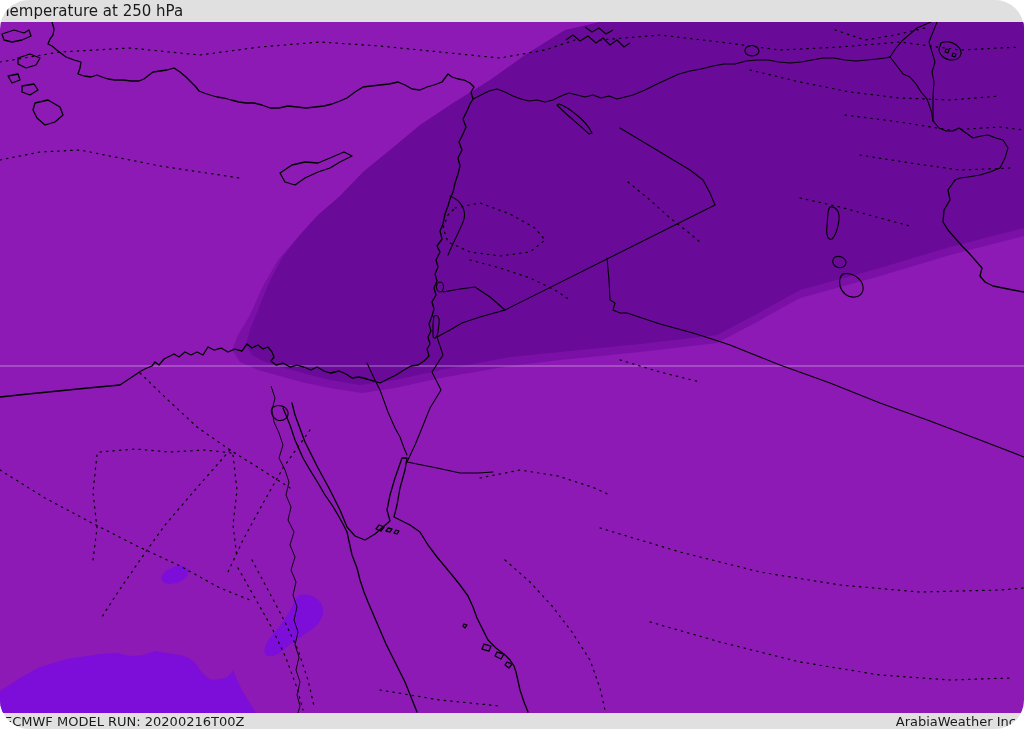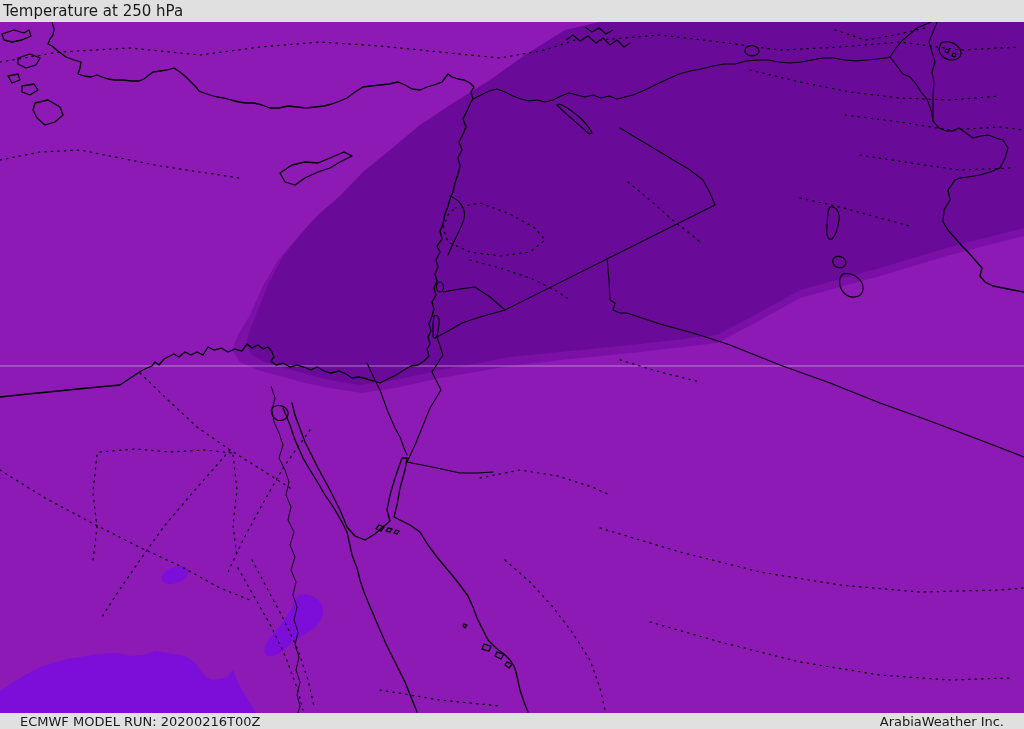--- a/index.html
+++ b/index.html
@@ -1,22 +1,22 @@
 <!DOCTYPE html>
 <html style="--c-shade_base: #8d1ab4; --c-shade_dark: #6a0a99; --c-shade_fringe: #7a10a6; --c-shade_bright: #7d0dd8; --c-line: #000000; --c-graticule: #e3d2ee; --c-bar_bg: #e0e0e0; --c-bar_text: #1a1a1a;"><head>
 <meta charset="utf-8">
 <style>
   html,body{margin:0;padding:0;background:#fff;}
   #stage{position:relative;width:1024px;height:729px;overflow:hidden;
-         font-family:"DejaVu Sans","Liberation Sans",sans-serif;}
+         font-family:"DejaVu Sans","Liberation Sans",sans-serif;border-radius:29px;}
   .bar{position:absolute;left:0;width:1024px;background:var(--c-bar_bg,#e0e0e0);
        color:var(--c-bar_text,#1a1a1a);display:flex;justify-content:space-between;
        align-items:center;box-sizing:border-box;}
   #topbar{top:0;height:22px;font-size:15px;padding:0 3px;}
-  #botbar{top:713px;height:16px;font-size:13px;padding:0 20px;}
+  #botbar{top:713px;height:16px;font-size:13px;padding:0 4px;}
   #mapwrap{position:absolute;top:22px;left:0;width:1024px;height:691px;}
   svg{display:block;}
   .fill-base{fill:var(--c-shade_base,#8d1ab4);}
   .fill-fringe{fill:var(--c-shade_fringe,#7a10a6);}
   .fill-dark{fill:var(--c-shade_dark,#6a0a99);}
   .fill-bright{fill:var(--c-shade_bright,#7d0dd8);}
   .coast{fill:none;stroke:var(--c-line,#000);stroke-width:1.3;stroke-linejoin:round;stroke-linecap:round;}
   .border{fill:none;stroke:var(--c-line,#000);stroke-width:1.05;stroke-linejoin:round;stroke-linecap:round;}
   .lake{fill:none;stroke:var(--c-line,#000);stroke-width:1.1;stroke-linejoin:round;}
   .dot{fill:none;stroke:var(--c-line,#000);stroke-width:1.2;stroke-dasharray:1.5 5;stroke-linecap:round;}

